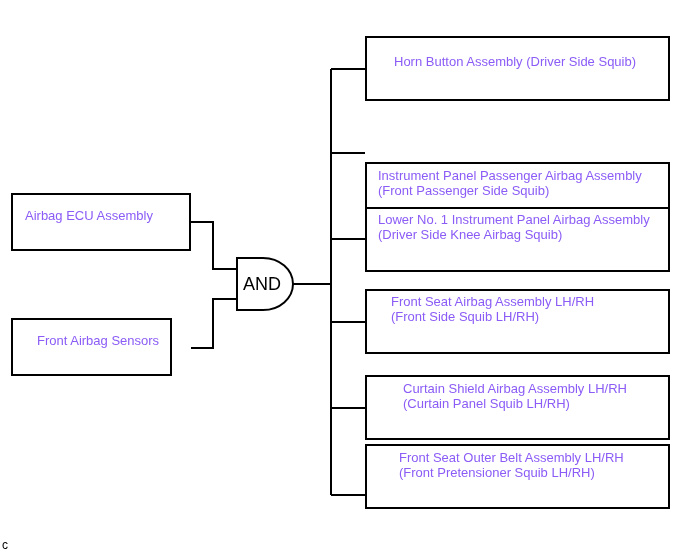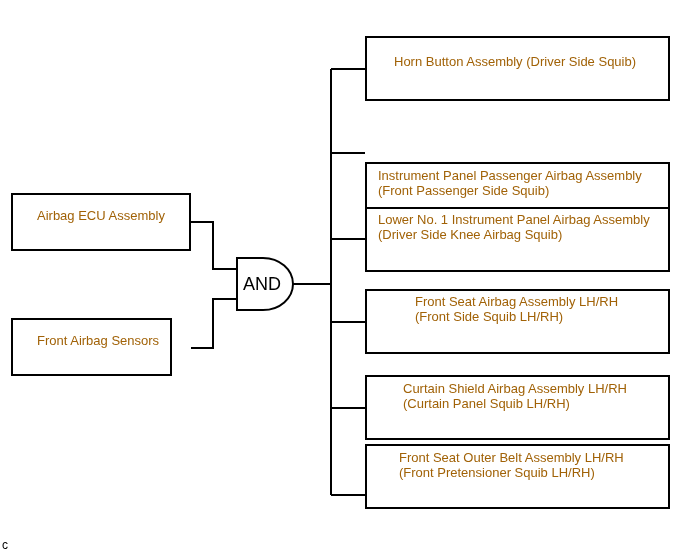--- a/index.html
+++ b/index.html
@@ -20,37 +20,37 @@
     left: 0;
     top: 0;
     width: 688px;
     height: 560px;
   }
   .box {
     position: absolute;
     box-sizing: border-box;
     border: 2px solid #000000;
     background: #ffffff;
-    color: #a16207;
+    color: #8b5cf6;
     font-size: 13px;
     line-height: 15px;
   }
   .box .lbl {
     display: block;
     white-space: pre-line;
   }
   
-  .b-l1 { left: 11px;  top: 193px; width: 180px; height: 58px; padding: 13px 6px 0 24px; }
+  .b-l1 { left: 11px;  top: 193px; width: 180px; height: 58px; padding: 13px 6px 0 12px; }
   .b-l2 { left: 11px;  top: 318px; width: 161px; height: 58px; padding: 13px 6px 0 24px; }
   
   .b-r  { left: 365px; width: 305px; height: 65px; }
   .b-r1 { top: 36px;  padding: 16px 6px 0 27px; }
   .b-r2 { top: 120px; padding: 4px 6px 0 11px; margin-top: 42px; }
   .b-r3 { top: 207px; padding: 3px 6px 0 11px; }
-  .b-r4 { top: 289px; padding: 3px 6px 0 48px; }
+  .b-r4 { top: 289px; padding: 3px 6px 0 24px; }
   .b-r5 { top: 375px; padding: 4px 6px 0 36px; }
   .b-r6 { top: 444px; padding: 4px 6px 0 32px; }
   
   .gate-label {
     position: absolute;
     left: 237px;
     top: 258px;
     width: 50px;
     height: 52px;
     line-height: 52px;

